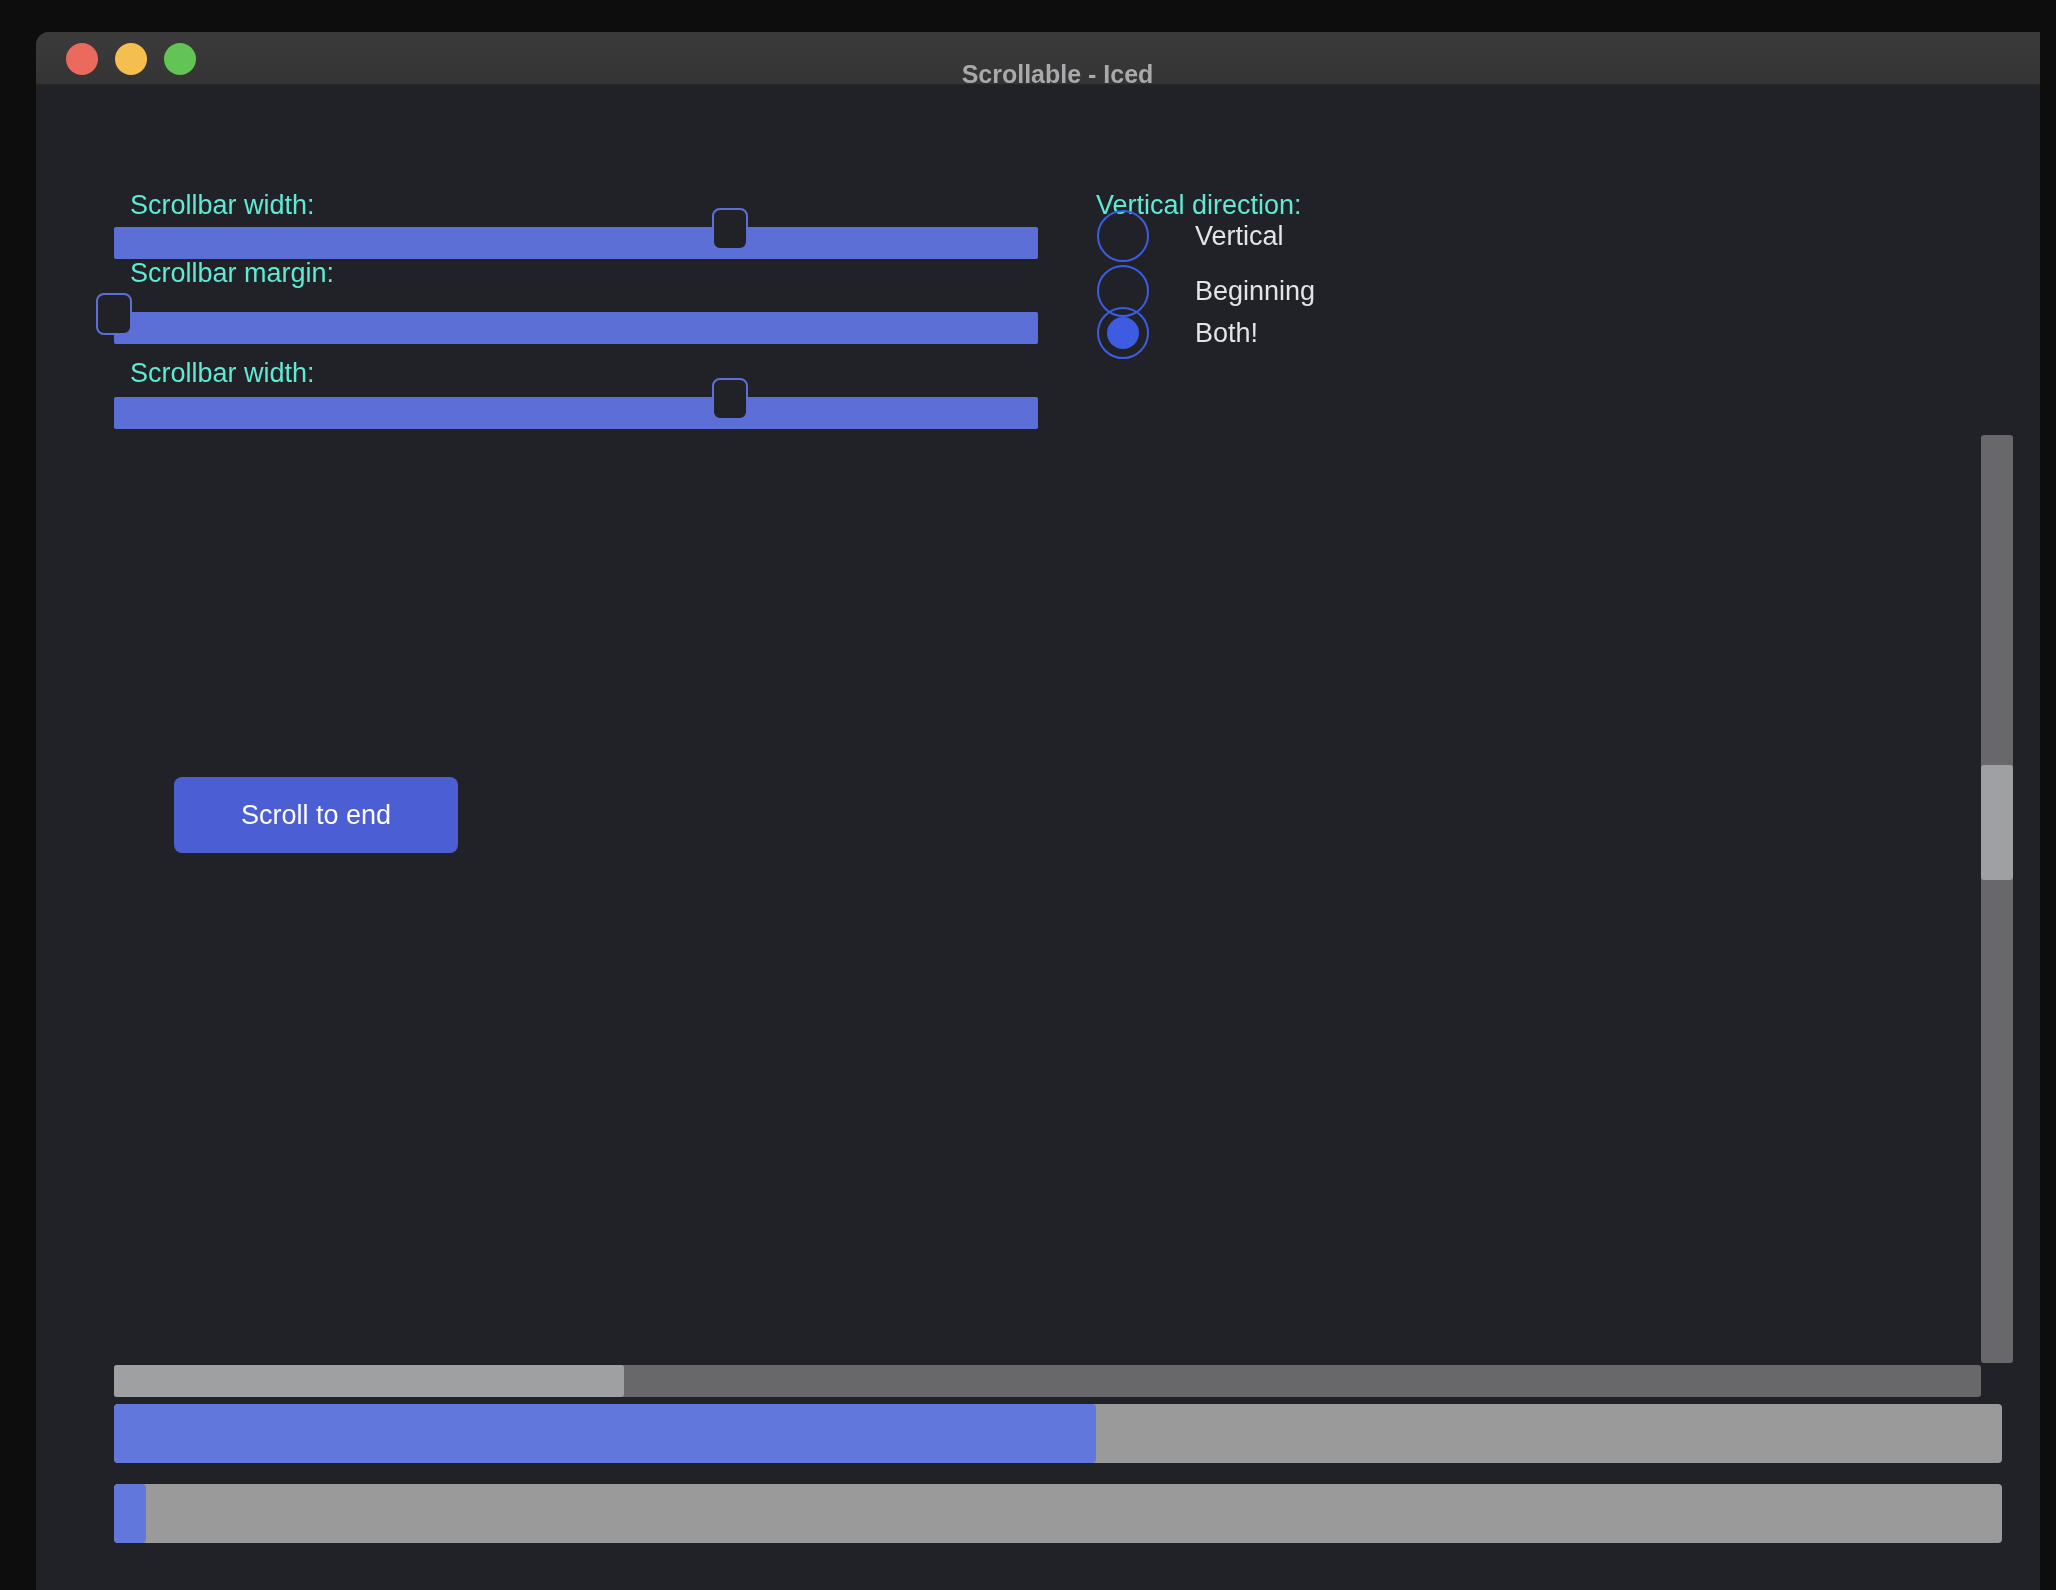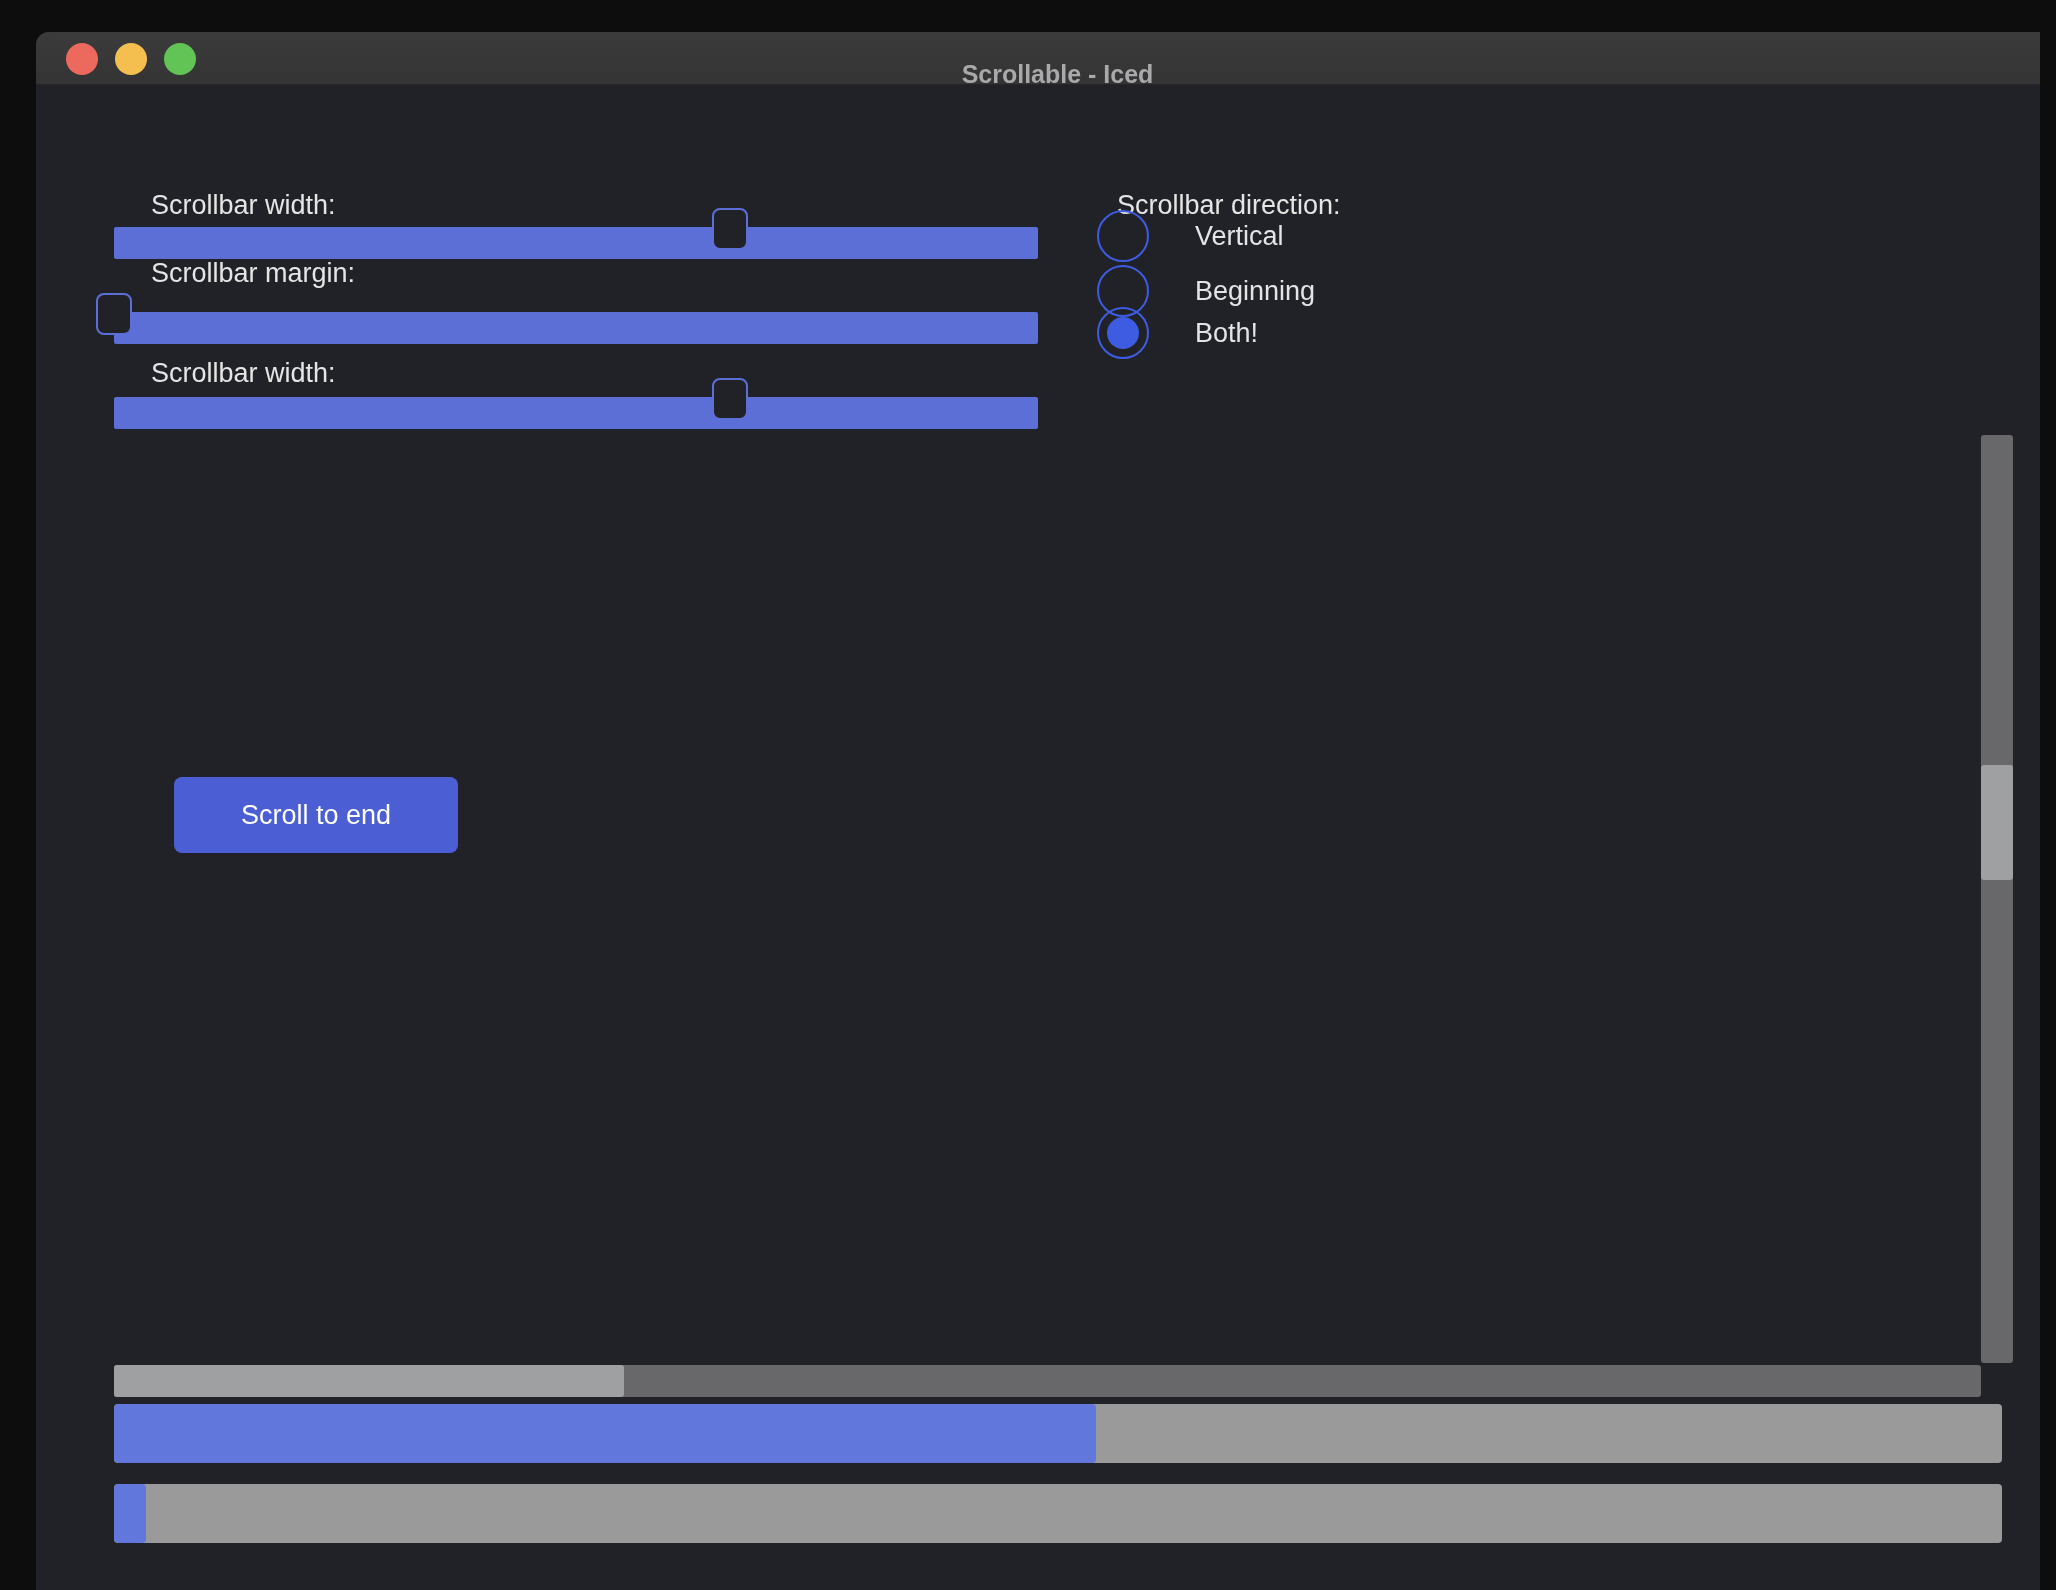--- a/index.html
+++ b/index.html
@@ -25,21 +25,21 @@
   .titlebar{position:absolute;left:0;top:0;width:100%;height:53px;
             background:linear-gradient(#3b3b3c,#343435);border-bottom:1px solid #262627;}
   .traffic{position:absolute;left:14px;top:0;height:53px;display:flex;align-items:center;gap:17px;}
   .tl{width:23px;height:23px;border-radius:50%;display:inline-block;}
   .tl.red{background:var(--traffic-red);}
   .tl.yellow{background:var(--traffic-yellow);}
   .tl.green{background:var(--traffic-green);}
   .title{position:absolute;left:0;top:0;width:100%;height:53px;line-height:53px;
          text-align:center;color:#a9a9ab;font-weight:bold;font-size:25px;}
   
-  .ctl-label{position:absolute;left:78px;color:#e5e5e5;font-size:27px;line-height:34px;white-space:nowrap;margin-left:21px;}
+  .ctl-label{position:absolute;left:78px;color:#5eead4;font-size:27px;line-height:34px;white-space:nowrap;}
   
   .slider{position:absolute;left:78px;width:924px;height:42px;}
   .rail{position:absolute;left:0;right:0;top:50%;margin-top:-2.5px;height:5px;
         background:var(--accent-blue);border-radius:2px;}
   .handle{position:absolute;top:0;width:15px;height:42px;border-radius:8px;
           border:2.5px solid var(--accent-blue);background:var(--bg);
           left:var(--pct,0%);transform:translateX(-50%);}
   
   .radio-row{position:absolute;left:1045px;height:52px;display:flex;align-items:center;}
   .radio-circle{width:52px;height:52px;border-radius:50%;border:2.5px solid var(--radio-blue);
@@ -90,21 +90,21 @@
     </div>
     <div class="slider" style="top: 261px; --pct: 0%;">
       <div class="rail"></div>
       <div class="handle"></div>
     </div>
     <div class="slider" style="top: 346px; --pct: 66.7%;">
       <div class="rail"></div>
       <div class="handle"></div>
     </div>
 
-    <div class="ctl-label" style="left:1044px;top:140px">Scrollbar direction:</div>
+    <div class="ctl-label" style="left:1044px;top:140px">Vertical direction:</div>
 
     <div class="radio-row" style="top:178px">
       <span class="radio-circle"></span>
       <span class="radio-label">Vertical</span>
     </div>
     <div class="radio-row" style="top:233px">
       <span class="radio-circle"></span>
       <span class="radio-label">Beginning</span>
     </div>
     <div class="radio-row" style="top:275px">

